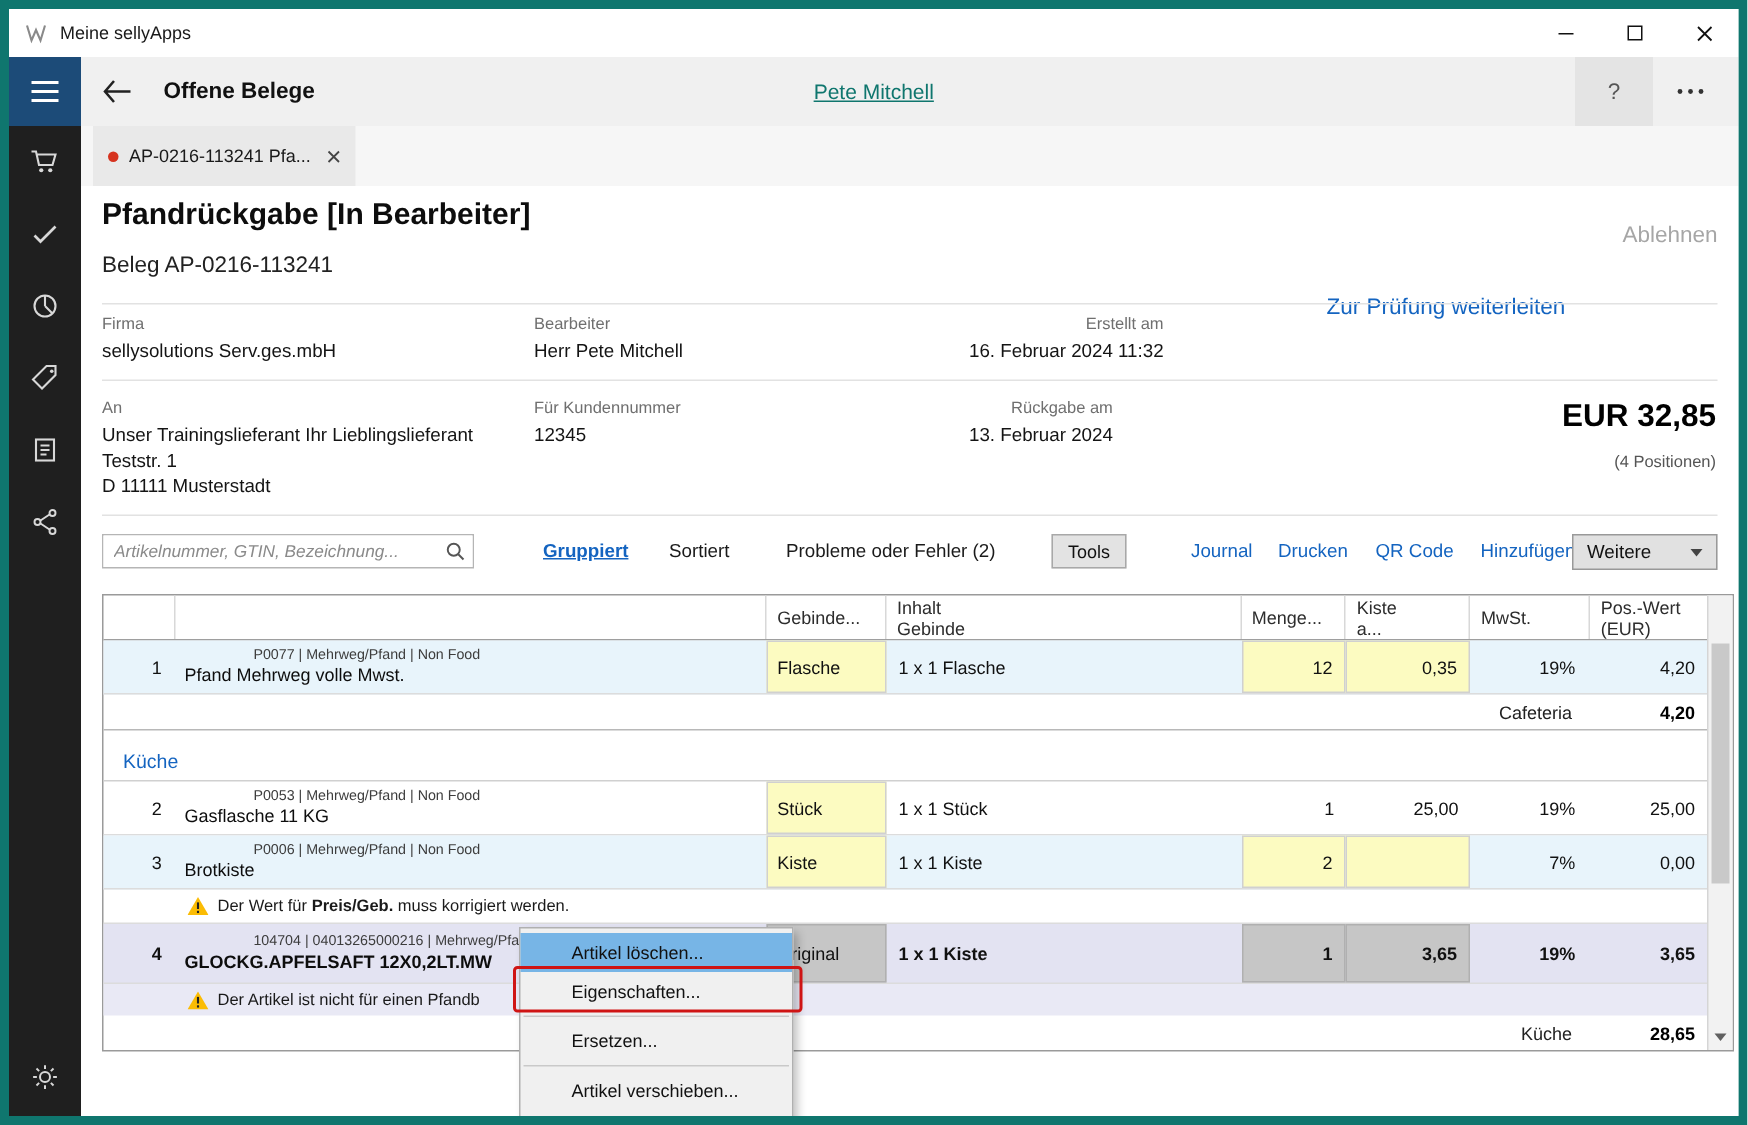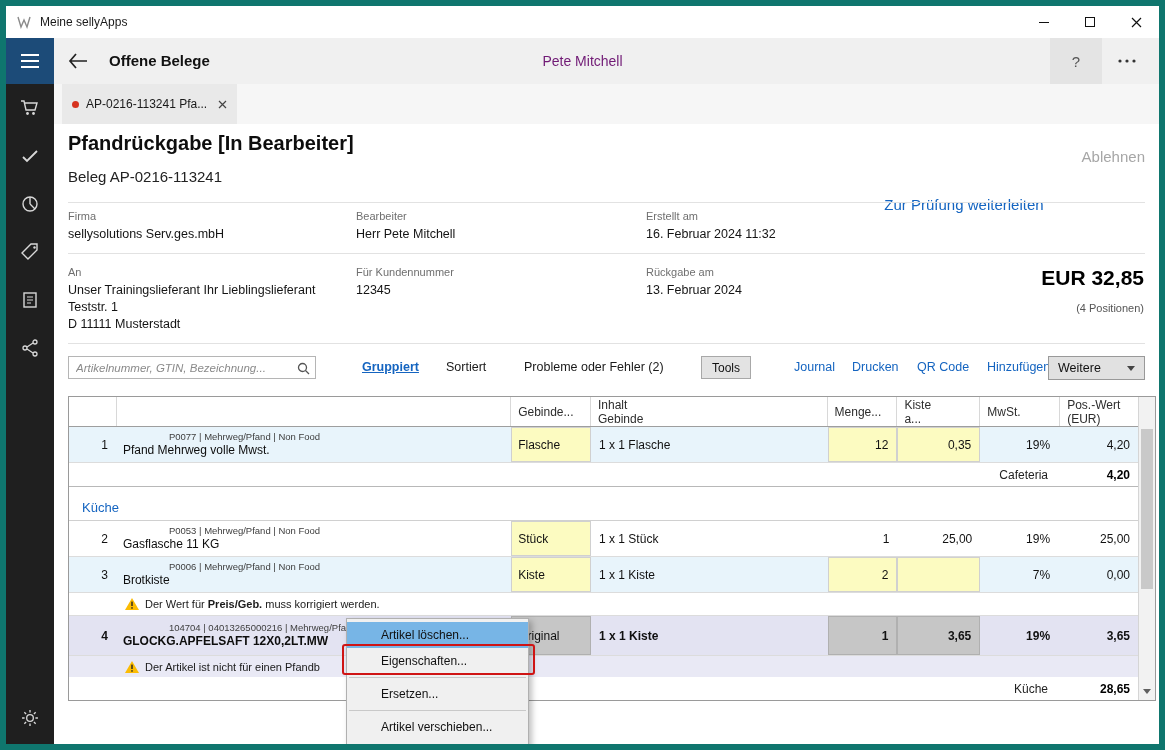--- a/index.html
+++ b/index.html
@@ -14,21 +14,21 @@
   .win-btn { width:46px; height:32px; display:flex; align-items:center; justify-content:center; }
   .glyph-min { width:10px; height:1px; background:#111; display:block; }
   .glyph-max { width:10px; height:10px; border:1px solid #111; display:block; }
 
   
   .appheader { position:absolute; top:32px; left:0; right:0; height:46px; background:#f0f0f0; }
   .hamburger { position:absolute; left:0; top:0; width:48px; height:46px; background:#1c4b78; display:flex; flex-direction:column; align-items:center; justify-content:center; gap:4px; cursor:pointer; }
   .hb { width:18px; height:2px; background:#fff; }
   .back-btn { position:absolute; left:60px; top:13px; width:24px; height:20px; display:flex; align-items:center; justify-content:center; }
   .page-title { position:absolute; left:103px; top:14px; font-size:15px; font-weight:bold; color:#111; }
-  .user-name { position:absolute; left:50%; transform:translateX(-50%); top:15px; font-size:14px; color:#701a75; }
+  .user-name { position:absolute; left:50%; transform:translateX(-50%); top:15px; font-size:14px; color:#0f766e;text-decoration:underline; }
   .help-btn { position:absolute; right:57px; top:0; width:52px; height:46px; background:#e4e4e4; display:flex; align-items:center; justify-content:center; font-size:15px; color:#555; }
   .more-btn { position:absolute; right:10px; top:0; width:44px; height:46px; display:flex; align-items:center; justify-content:center; }
 
   
   .sidebar { position:absolute; top:78px; left:0; width:48px; bottom:0; background:#1f1f1f; }
   .side-item { width:48px; height:48px; display:flex; align-items:center; justify-content:center; }
   .side-gear { position:absolute; bottom:2px; left:0; }
 
   
   .tabbar { position:absolute; top:78px; left:48px; right:0; height:40px; background:#f6f6f6; display:flex; align-items:stretch; }
@@ -43,21 +43,21 @@
   .doc-actions { position:absolute; right:14px; top:24px; display:flex; gap:38px; font-size:15px; }
   .act-forward { color:#1464c0; cursor:pointer;margin-top:48px; }
   .act-reject { color:#a6a6a6; cursor:pointer; }
 
   .divider { position:absolute; left:14px; right:14px; height:1px; background:#e2e2e2; }
   .d1 { top:78px; } .d2 { top:129px; } .d3 { top:219px; }
 
   .field { position:absolute; }
   .f-label { font-size:11px; color:#6f6f6f; }
   .f-value { font-size:12.5px; color:#141414; margin-top:4px; line-height:17px; }
-  .fc1 { left:14px; } .fc2 { left:302px; } .fc3 { left:592px; }
+  .fc1 { left:14px; } .fc2 { left:302px; } .fc3 { left:592px;text-align:right; }
   .fr1 { top:86px; } .fr2 { top:142px; }
 
   .doc-total { position:absolute; right:15px; top:142px; font-size:21px; font-weight:bold; color:#000; }
   .doc-total-note { position:absolute; right:15px; top:178px; font-size:11px; color:#555; }
 
   
   .toolbar { position:absolute; left:14px; right:14px; top:232px; height:26px; }
   .searchbox { position:absolute; left:0; top:0; width:248px; height:23px; border:1px solid #b5b5b5; background:#fff; }
   .searchinput { width:100%; height:100%; border:none; outline:none; padding:0 26px 0 7px; font-size:11.5px; font-family:"Liberation Sans", sans-serif; }
   .searchinput::placeholder { color:#8a8a8a; font-style:italic; }

